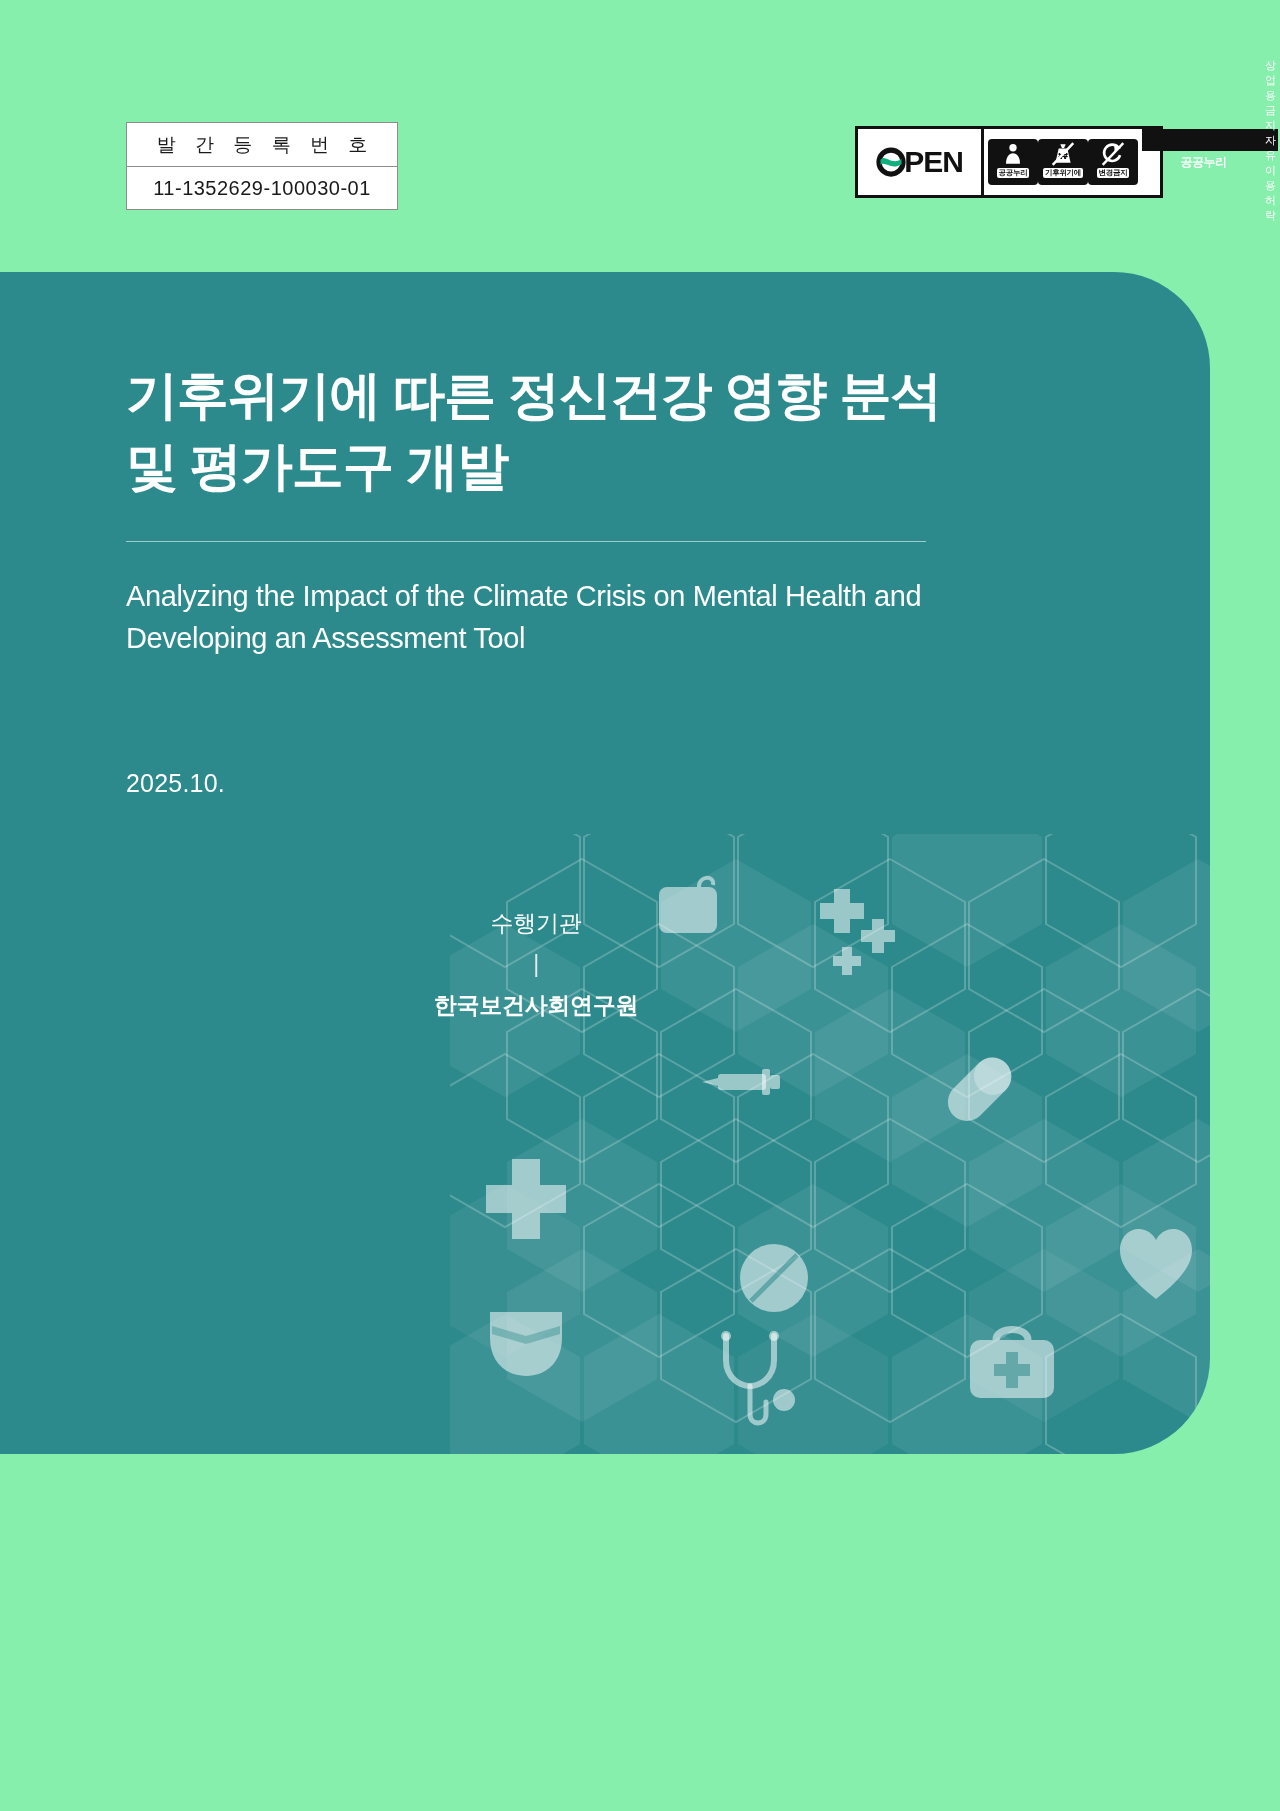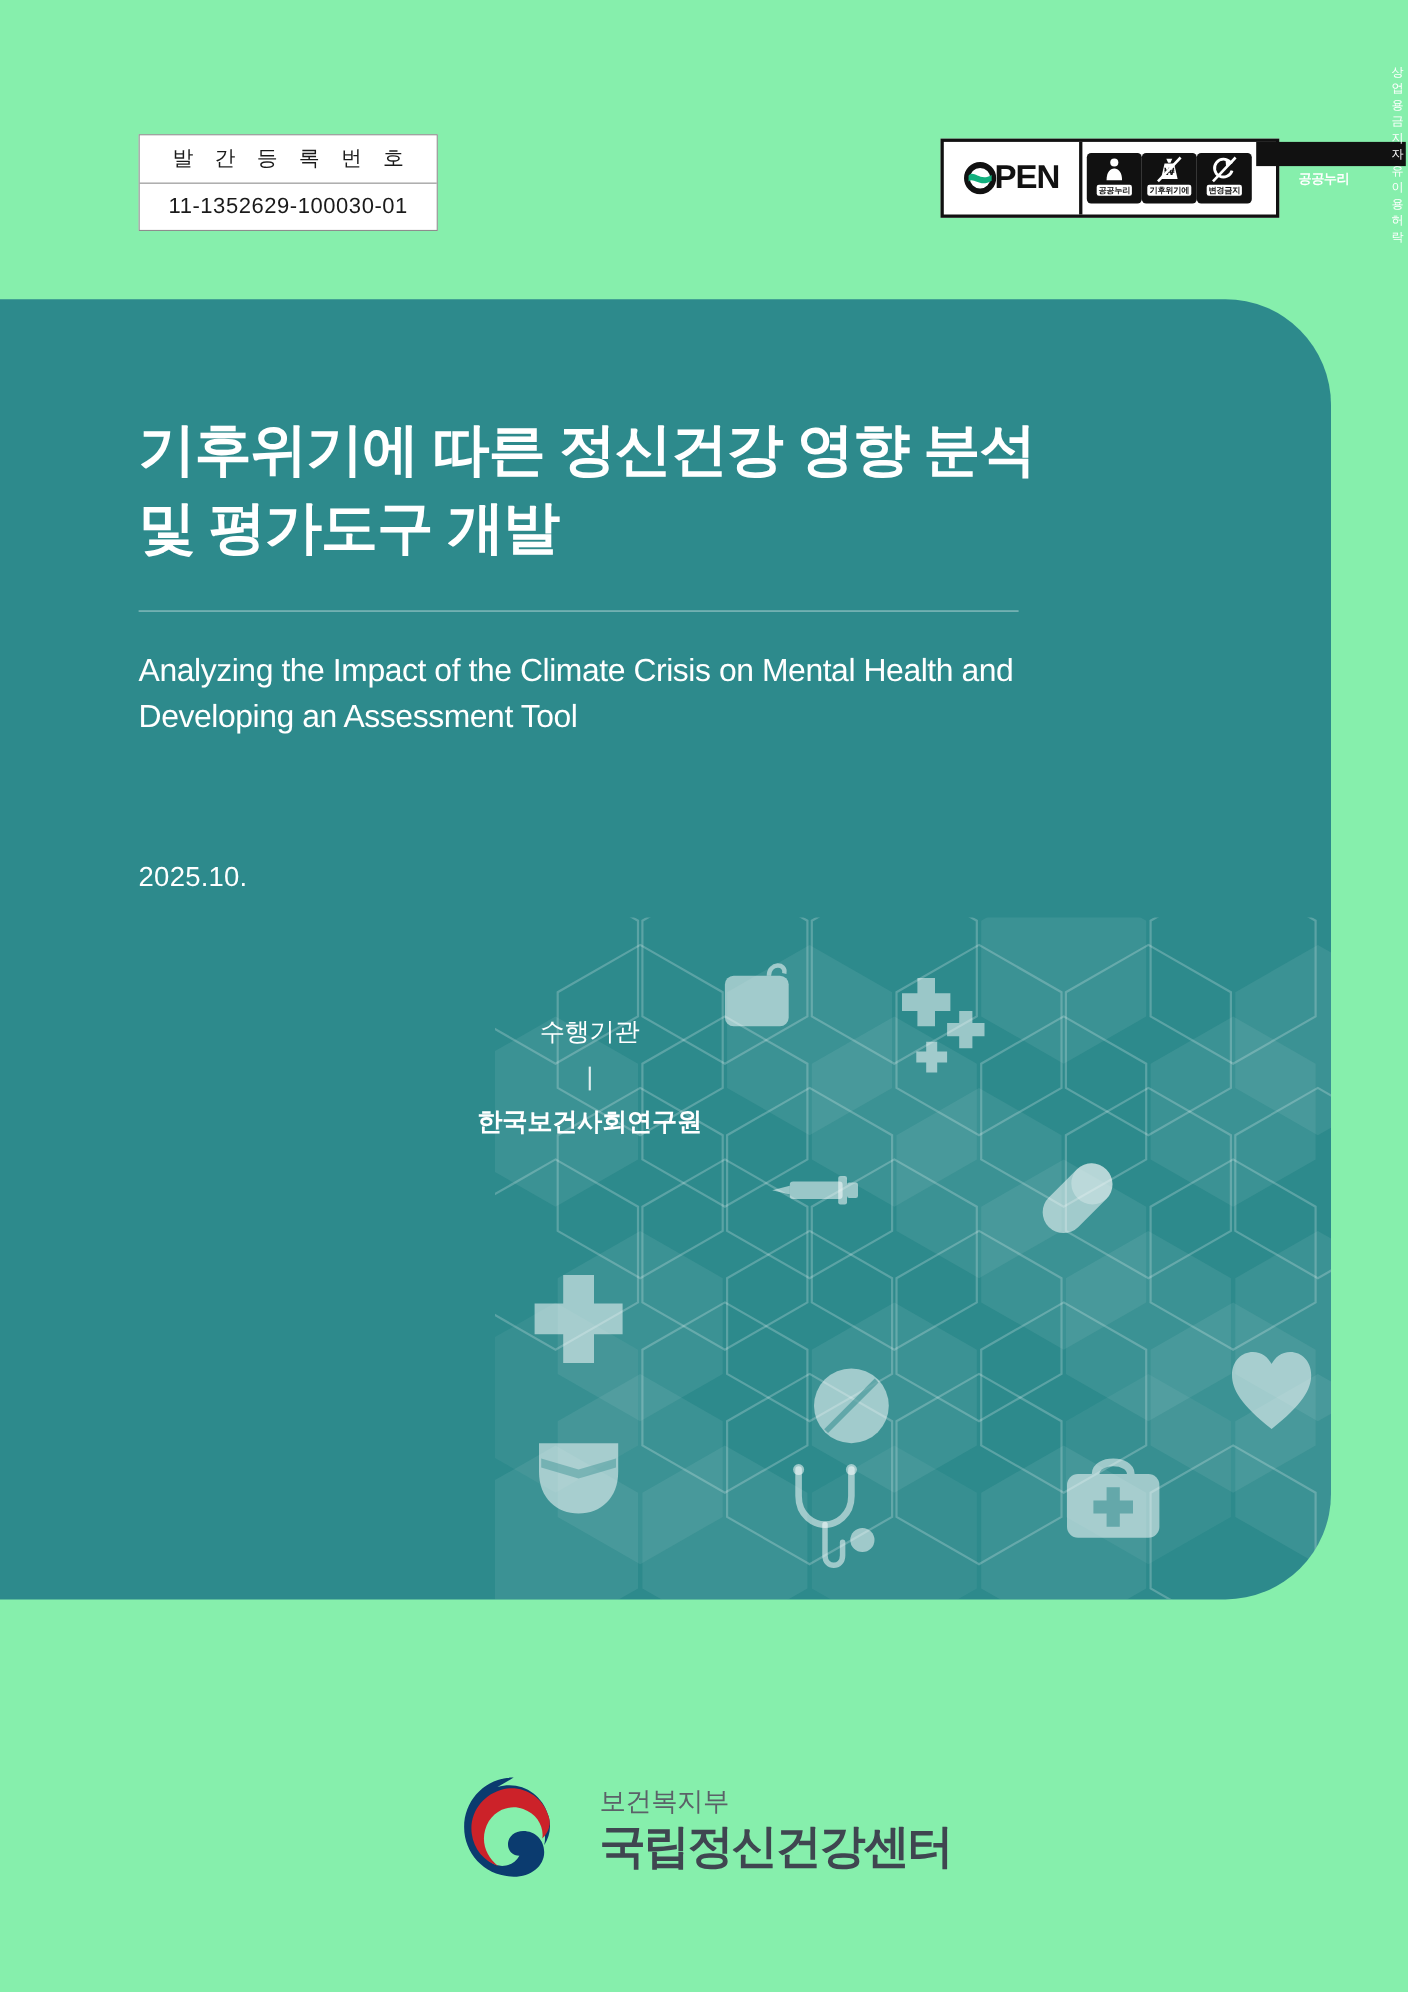--- a/index.html
+++ b/index.html
@@ -167,21 +167,21 @@
     right: 0;
     bottom: 0;
     width: 760px;
     height: 620px;
     pointer-events: none;
   }
 
   .hero-content {
     position: absolute;
     left: 126px;
-    top: 102px;
+    top: 88px;
     width: 820px;
     z-index: 2;
   }
 
   .hero-title {
     font-size: 52px;
     font-weight: bold;
     line-height: 1.36;
     color: #ffffff;
     letter-spacing: -1.2px;
@@ -549,24 +549,14 @@
       <p class="hero-date">2025.10.</p>
 
       <p class="hero-org">
         <span class="org-label">수행기관</span>
         <span class="org-sep">|</span>
         <span class="org-name">한국보건사회연구원</span>
       </p>
     </div>
   </div>
 
-  <div class="footer">
-    <svg class="taeguk" viewBox="0 0 120 120">
-      <path d="M60 8 C31 8, 8 31, 8 60 C8 89, 31 112, 60 112 C78 112, 92 101, 92 86 C92 73, 82 64, 70 64 C61 64, 54 70, 54 78 C54 85, 59 90, 66 90 C60 101, 46 104, 36 97 C24 88, 20 72, 26 58 C33 41, 52 32, 69 38 C86 44, 96 62, 92 79 C98 70, 100 58, 96 47 C89 24, 66 11, 43 18" fill="#0b3b6f"></path>
-      <path d="M96 47 C90 28, 70 16, 50 20 C28 25, 13 45, 16 67 C18 83, 29 96, 44 101 C32 92, 26 77, 30 63 C35 45, 53 35, 70 41 C84 46, 92 59, 90 72 C97 65, 100 56, 96 47 Z" fill="#cc2229"></path>
-    </svg>
-    <div class="footer-text">
-      <span class="footer-ministry">보건복지부</span>
-      <span class="footer-center">국립정신건강센터</span>
-    </div>
-  </div>
 
 </div>
 
 </body></html>

